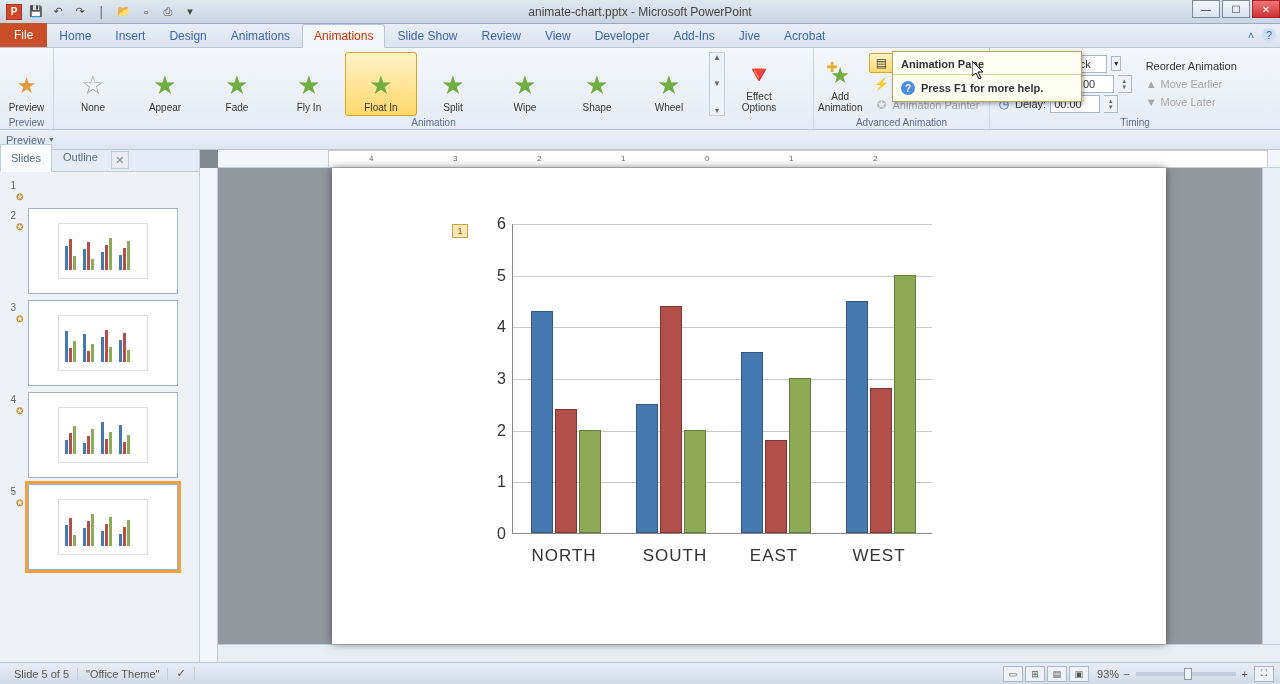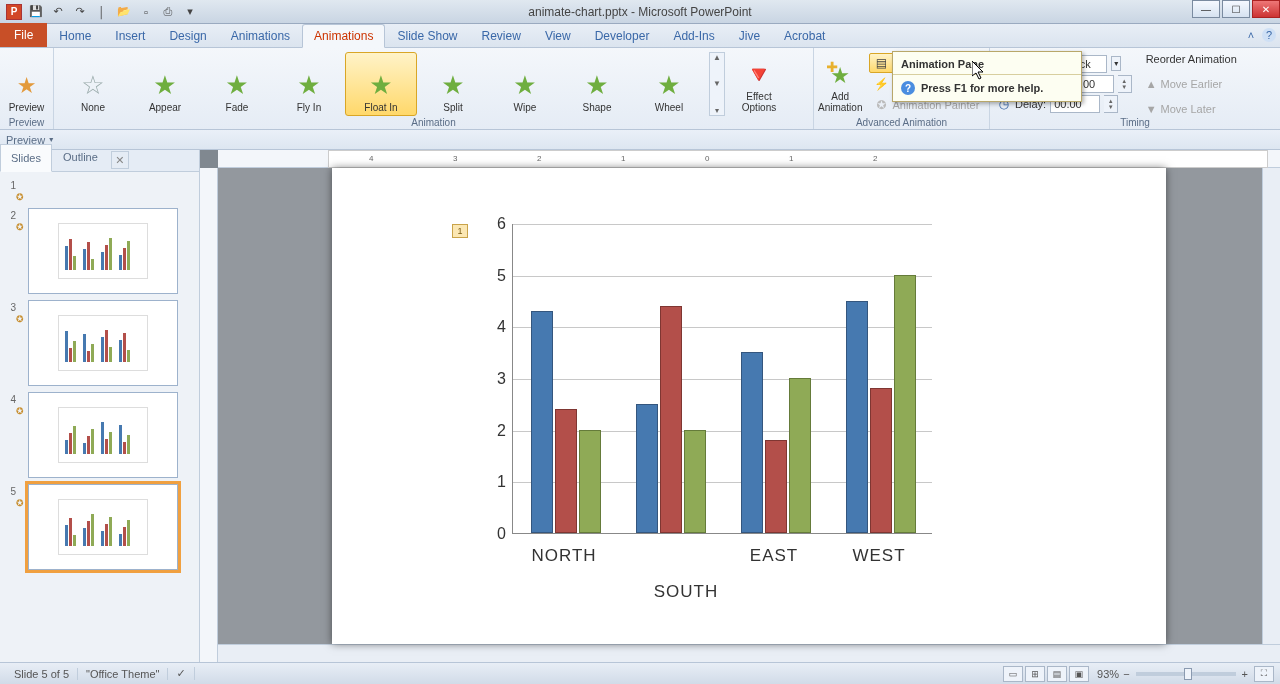--- a/index.html
+++ b/index.html
@@ -44,21 +44,21 @@
 .adv-btn { display:flex; align-items:center; gap:4px; font-size:11px; color:#444; padding:2px 4px; border:1px solid transparent; border-radius:2px; white-space:nowrap;}
 .adv-btn.highlight { background:linear-gradient(#fff3c8,#ffd86b); border:1px solid #d9a626; }
 .adv-btn.disabled { color:#a6a6a6; }
 .ic { width:14px; height:14px; display:inline-flex; align-items:center; justify-content:center; font-size:12px; }
 
 .timing-col { display:flex; flex-direction:column; gap:2px; padding:2px 4px; font-size:11px; }
 .trow { display:flex; align-items:center; gap:4px; }
 .trow .field { width:50px; height:18px; border:1px solid #aab7c8; background:#fff; padding:0 3px; display:flex; align-items:center; font-size:11px; }
 .trow .spin { width:14px; height:18px; border:1px solid #aab7c8; border-left:none; background:#eef3fa; display:flex; flex-direction:column; justify-content:center; font-size:6px; color:#666; align-items:center;}
 
-.reorder-col { display:flex; flex-direction:column; gap:13px; padding:2px 6px 2px 8px; font-size:11px; }
+.reorder-col { display:flex; flex-direction:column; gap:6px; padding:2px 6px 2px 8px; font-size:11px; }
 .reorder-col .hdr { color:#333; }
 .reorder-col .ln { color:#a6a6a6; display:flex; align-items:center; gap:4px; }
 
 
 .tooltip { position:absolute; left:892px; top:3px; width:190px; background:#fdfef2; border:1px solid #b8a76a; box-shadow:2px 2px 4px rgba(0,0,0,.3); z-index:100; font-size:11px; }
 .tooltip .tt-title { font-weight:bold; padding:6px 8px 4px; }
 .tooltip .tt-body { padding:0 8px 8px; color:#555; }
 .tooltip .tt-foot { border-top:1px solid #d8cf9f; padding:6px 8px; display:flex; align-items:center; gap:6px; font-weight:bold; color:#333;}
 .tt-foot .qicon { width:14px; height:14px; border-radius:50%; background:#4a8de0; color:#fff; display:flex; align-items:center; justify-content:center; font-size:10px; }
 
@@ -456,21 +456,21 @@
                 <div class="bar b3" style="left: 381px; height: 258.333px;"></div>
               </div>
           <div class="ylabel" style="top: 310px;">0</div>
               <div class="ylabel" style="top: 258.333px;">1</div>
               <div class="ylabel" style="top: 206.667px;">2</div>
               <div class="ylabel" style="top: 155px;">3</div>
               <div class="ylabel" style="top: 103.333px;">4</div>
               <div class="ylabel" style="top: 51.6667px;">5</div>
               <div class="ylabel" style="top: 0px;">6</div>
               <div class="catlabel" style="left: 88px;">NORTH</div>
-              <div class="catlabel" style="left: 210px; margin-top: 36px;">SOUTH</div>
+              <div class="catlabel" style="left: 199px;">SOUTH</div>
               <div class="catlabel" style="left: 298px;">EAST</div>
               <div class="catlabel" style="left: 403px;">WEST</div>
             </div>
         </div>
         <div class="rsb" style="position:absolute;right:0;top:0;bottom:0;"></div>
       </div>
       <div class="bsb"></div>
     </div>
   </div>
 </div>

